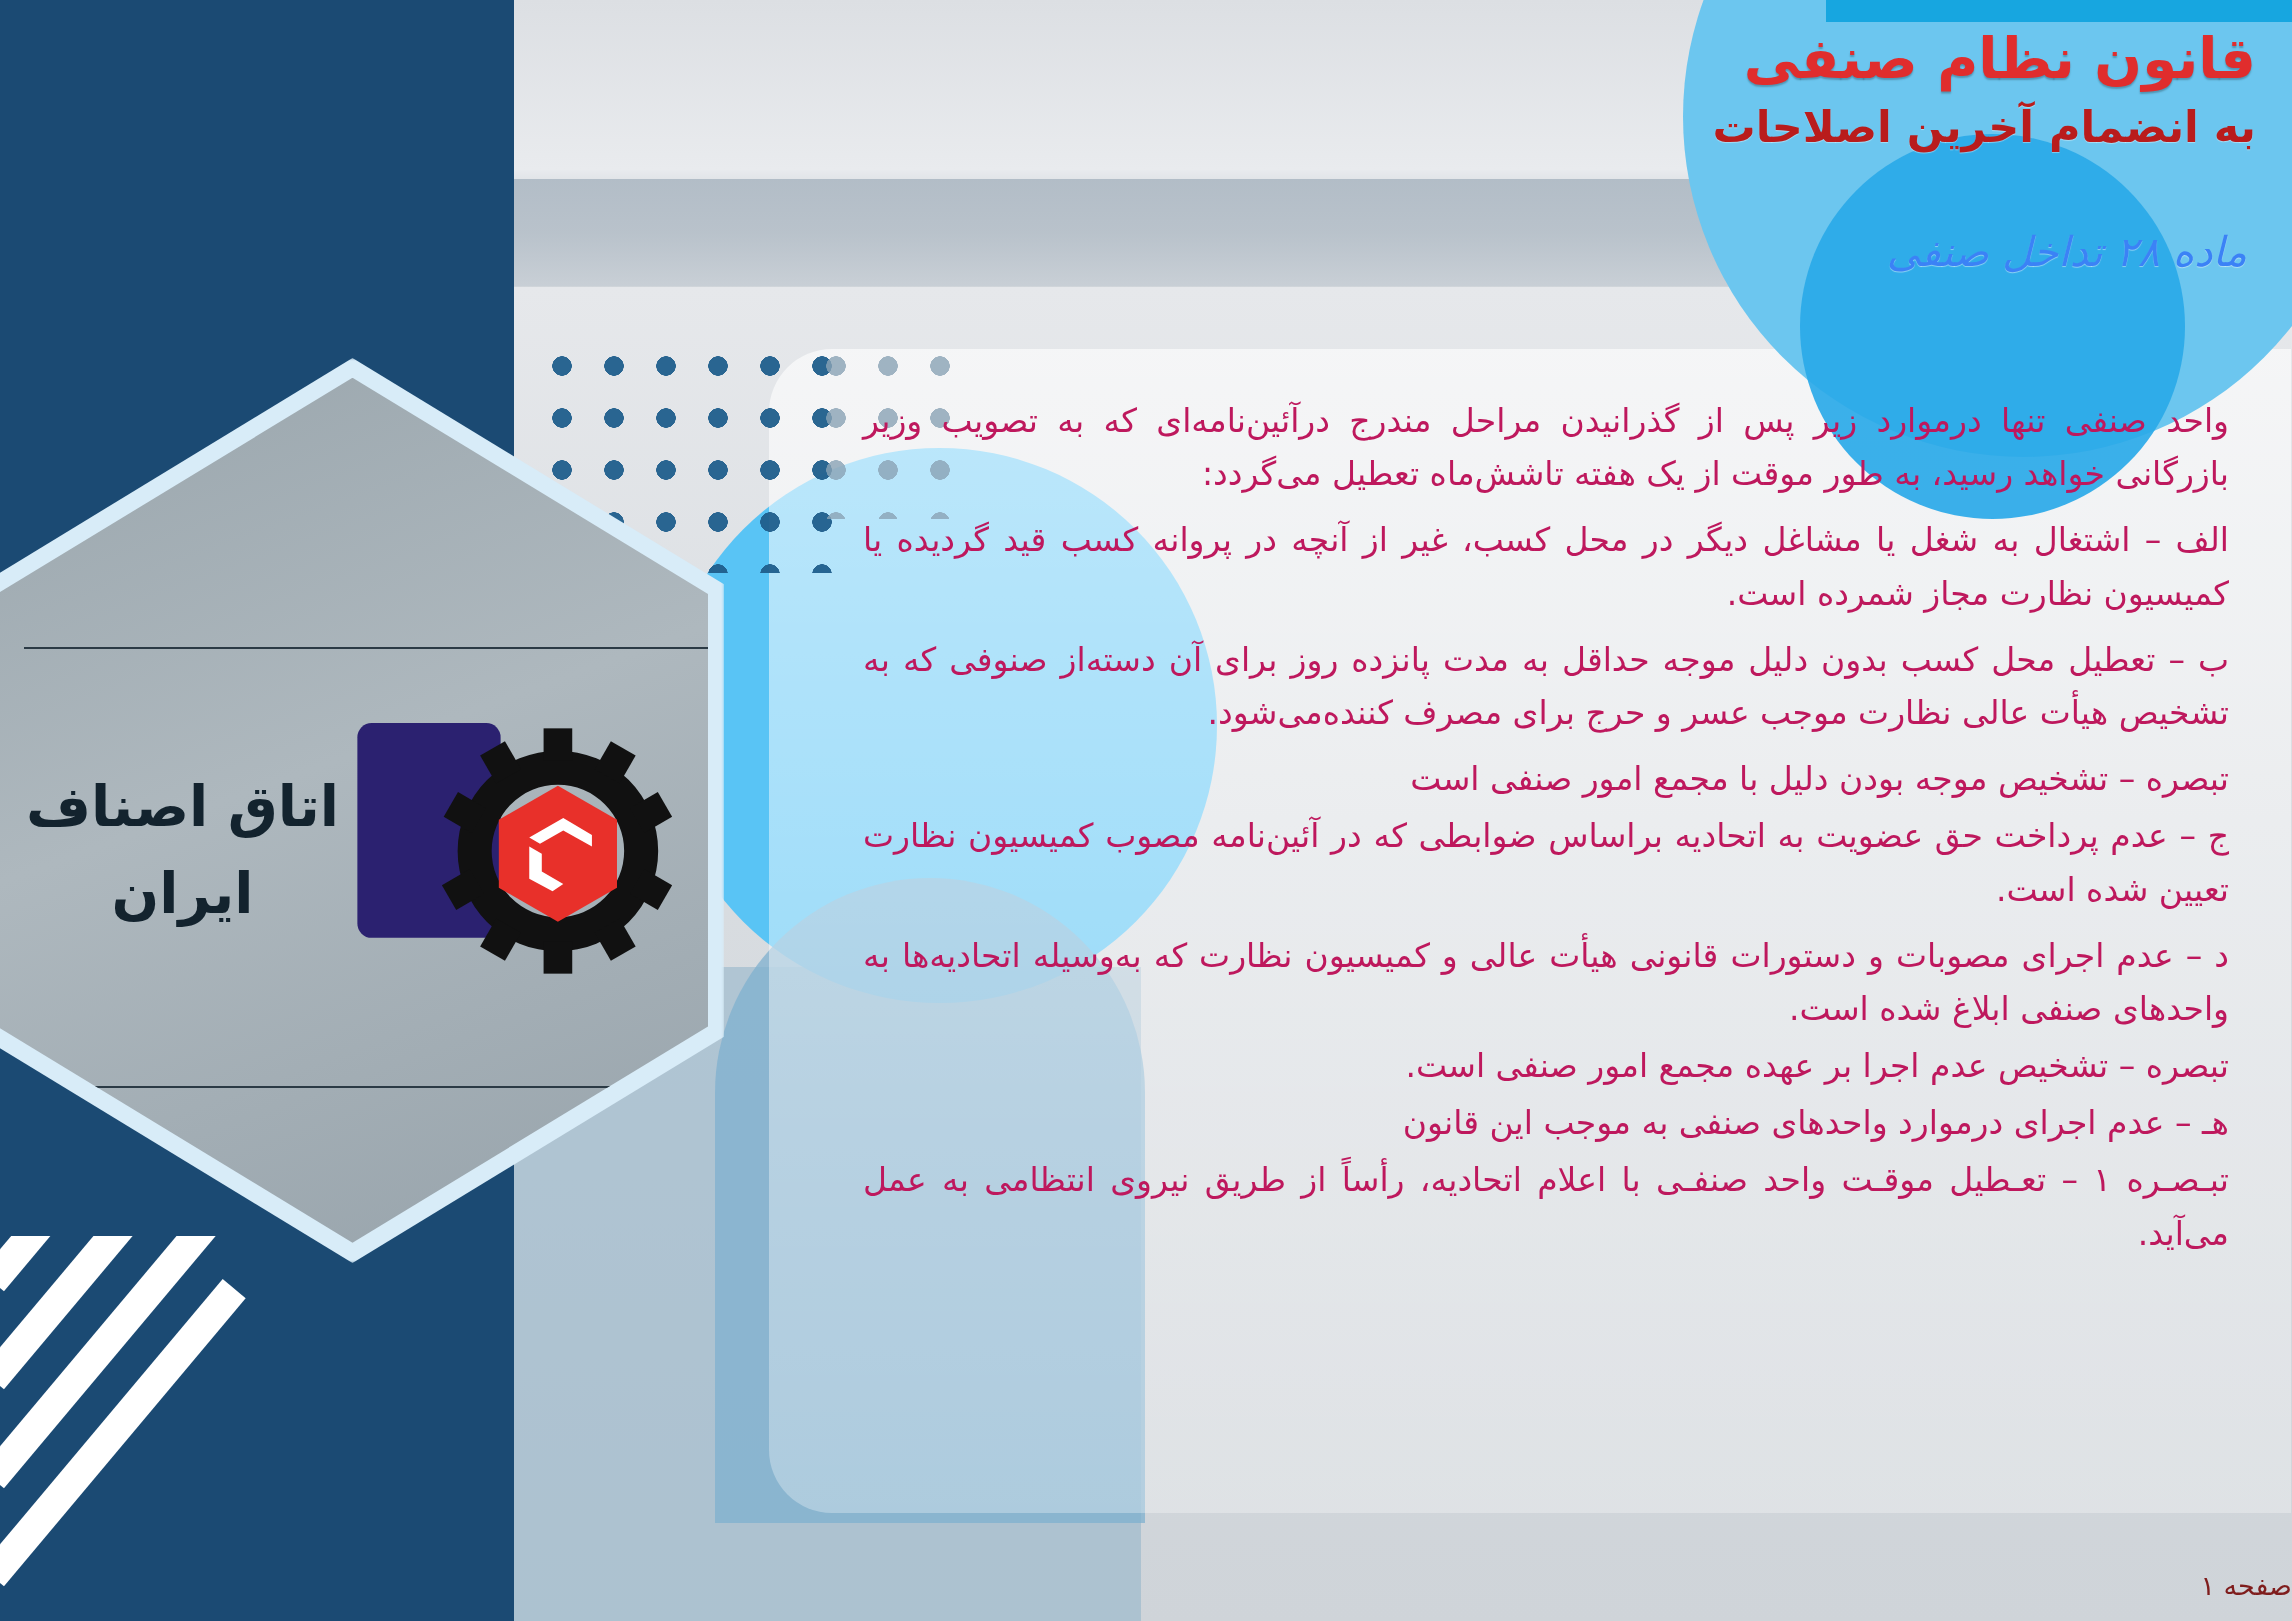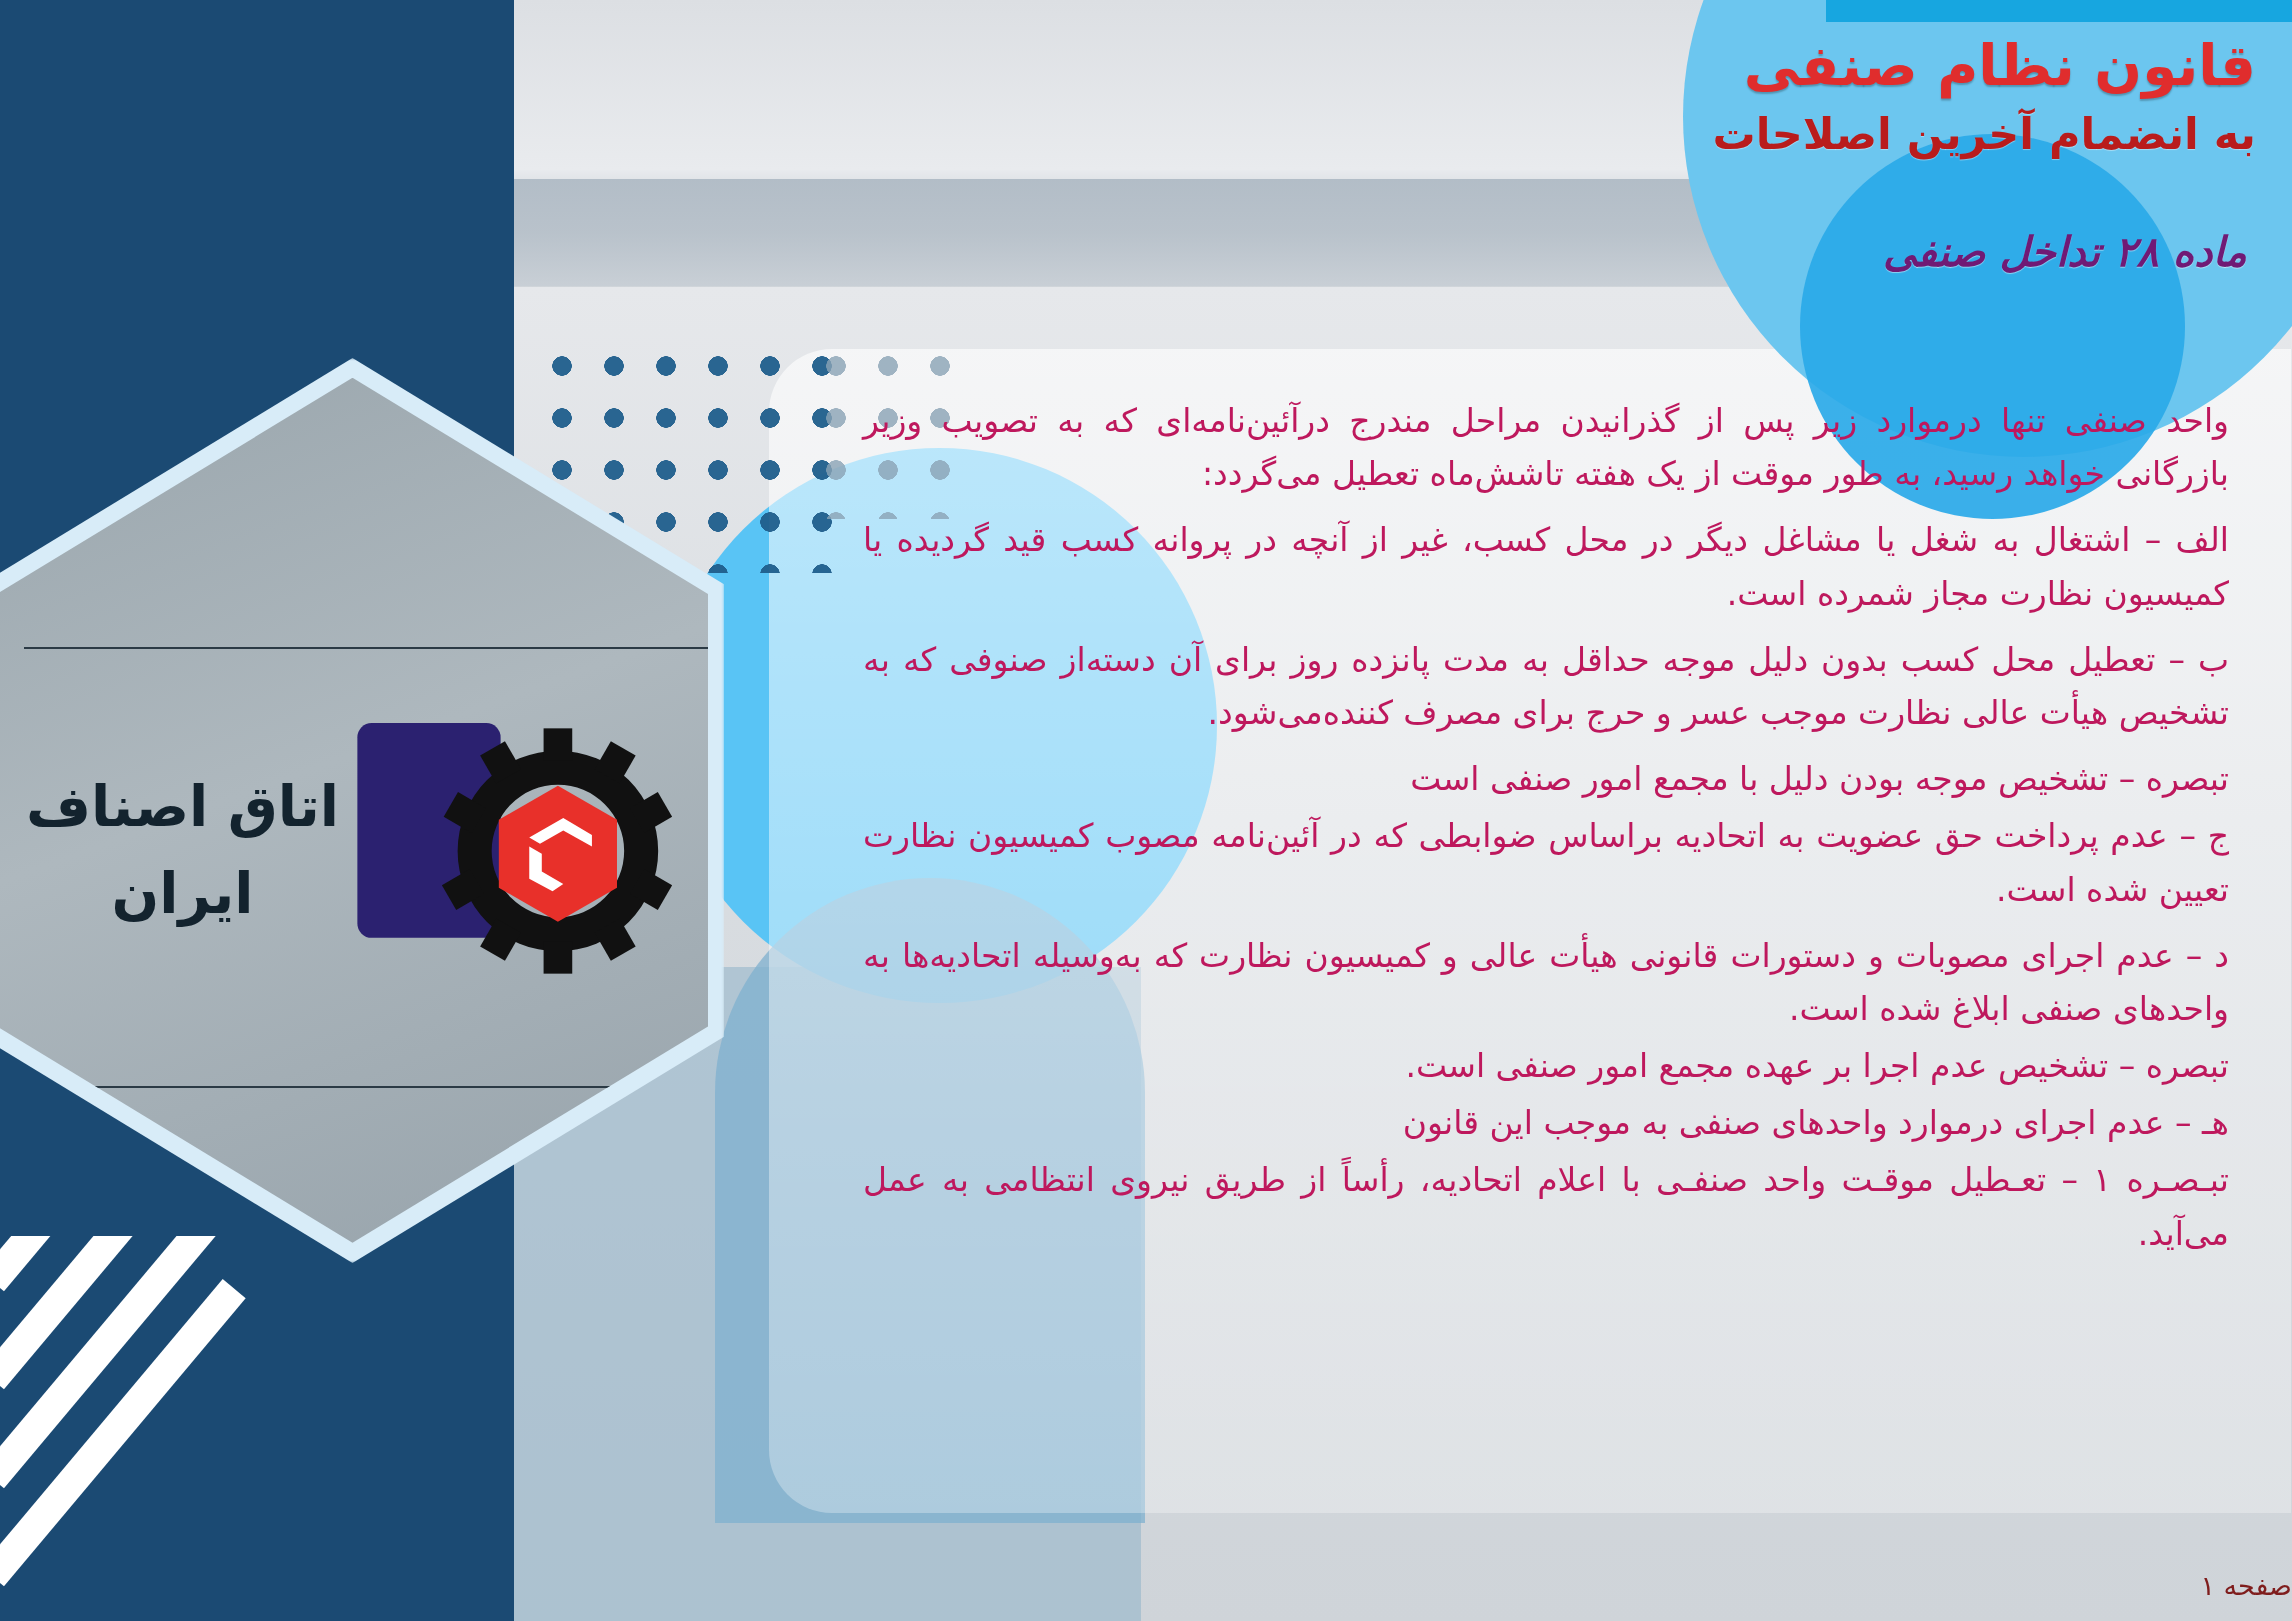--- a/index.html
+++ b/index.html
@@ -246,36 +246,35 @@
     direction: rtl;
     z-index: 6;
   }
   .title-main {
     color: #e02d2d;
     font-size: 56px;
     font-weight: 800;
     letter-spacing: -0.9px;
     line-height: 1.15;
     text-shadow: 0 1.8px 1.8px rgba(0,0,0,.25);
-    margin-top: 7px;
   }
   .title-sub {
     color: #b91c1c;
     font-size: 43px;
     font-weight: 700;
     margin-top: 10.7px;
     text-shadow: 0 0.9px 0.9px rgba(255,255,255,.4);
   }
   .article-title {
     position: absolute;
     right: 45px;
     top: 228px;
-    color: #701a75;
+    color: #3b82f6;
     font-size: 41px;
-    font-weight: 700;
+    font-weight: 400;
     font-style: italic;
     direction: rtl;
     z-index: 6;
     text-shadow: 0 0.9px 0.9px rgba(255,255,255,.45);
   }
 
   
   .content {
     position: absolute;
     right: 63px;

